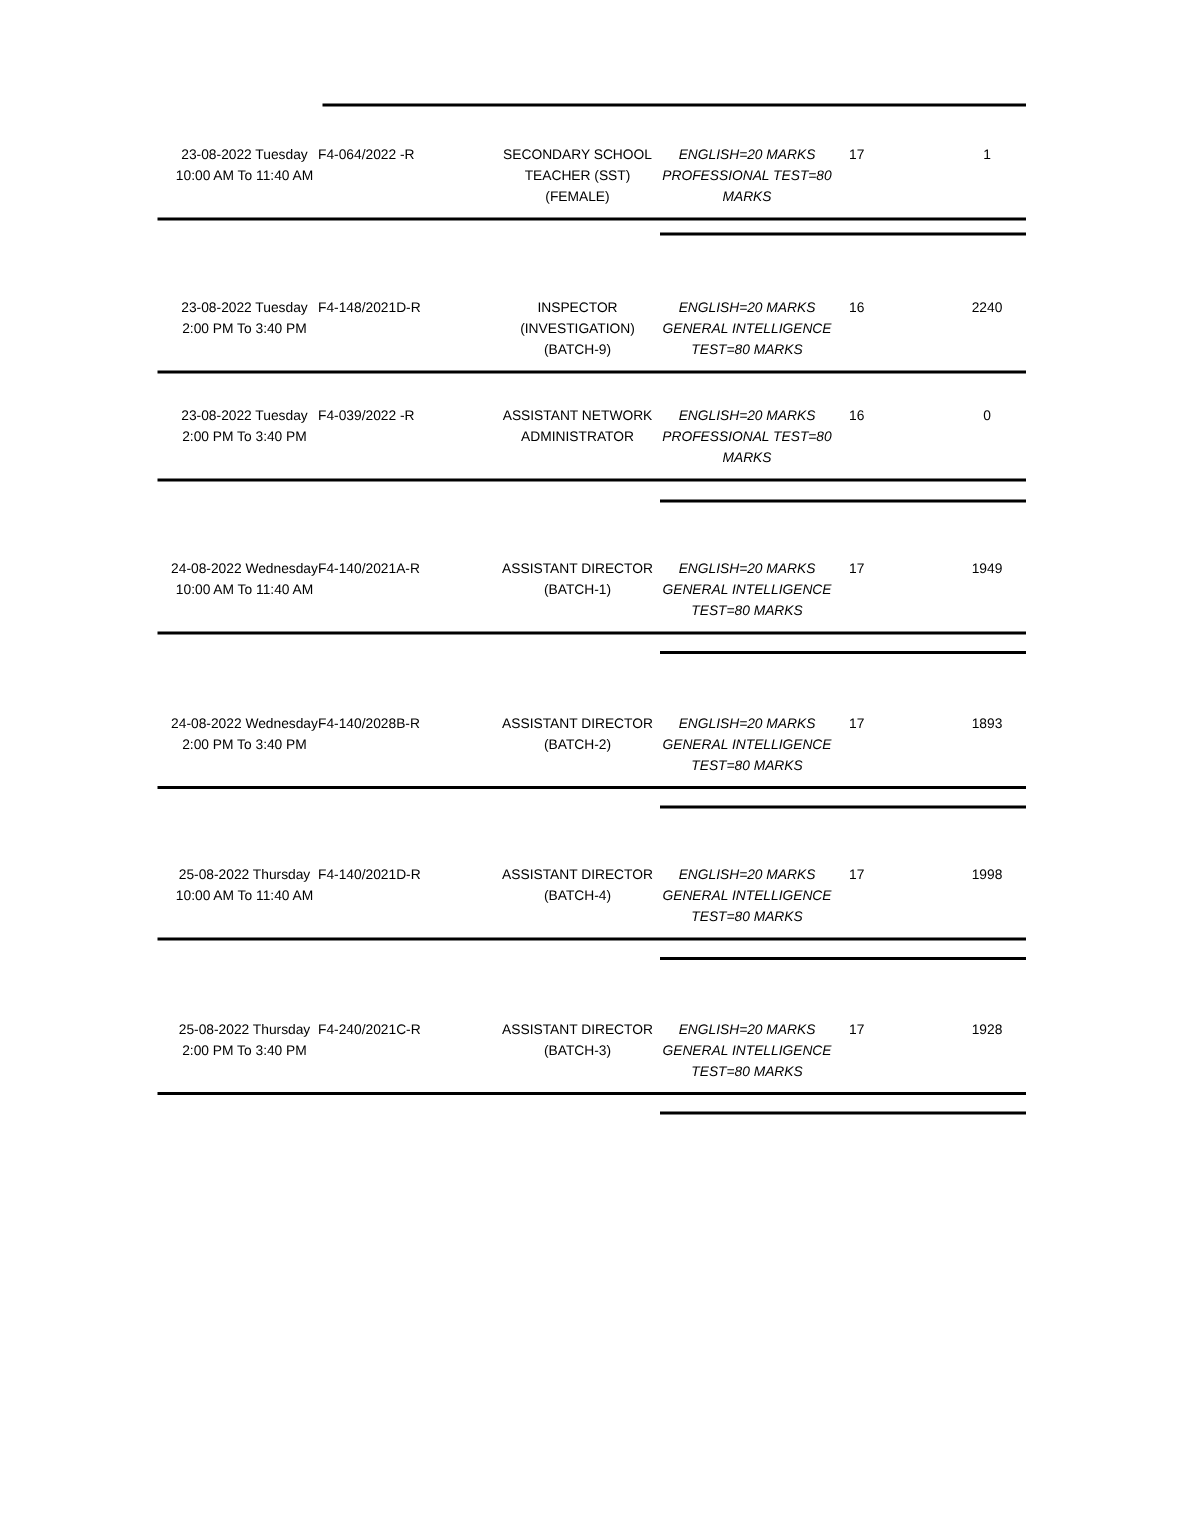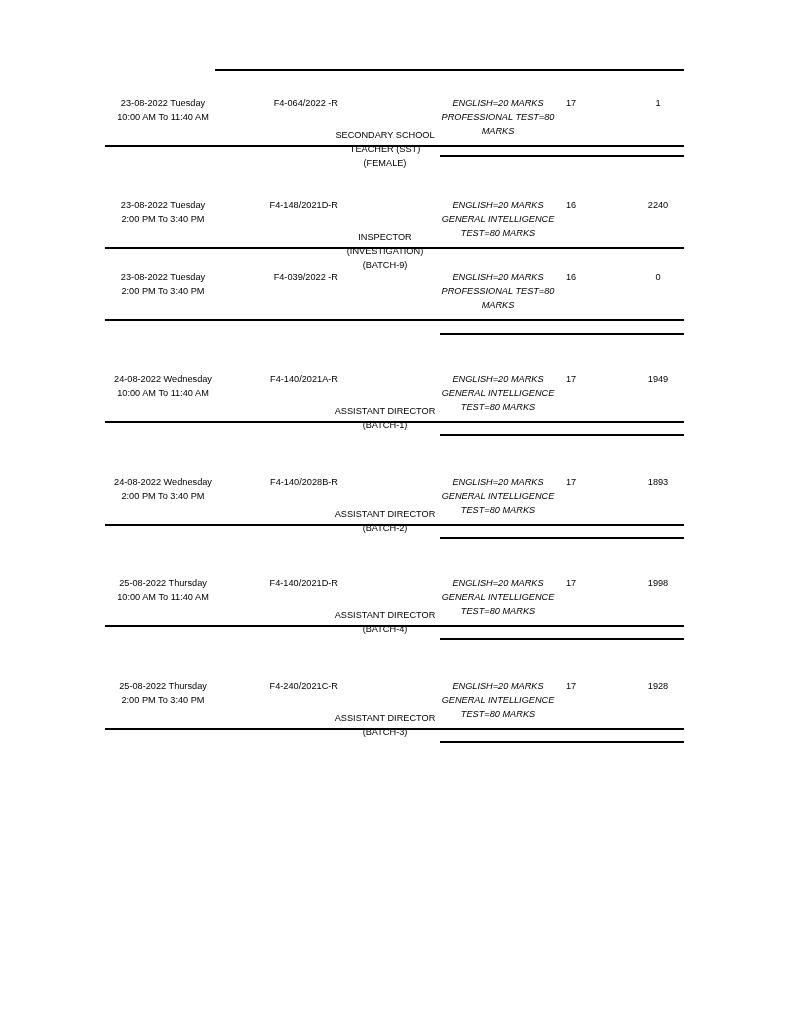--- a/index.html
+++ b/index.html
@@ -63,27 +63,26 @@
     white-space: pre-line;
   }
   .c-datetime {
     left: 88px;
     width: 150px;
     text-align: center;
   }
   .c-fileno {
     left: 212px;
     width: 126px;
-    text-align: right;
+    text-align: left;
   }
   .c-post {
     left: 326px;
     width: 118px;
     text-align: center;
-    margin-top: 32px;
   }
   .c-marks {
     left: 436px;
     width: 124px;
     text-align: center;
     font-style: italic;
   }
   .c-centers {
     left: 566px;
     width: 56px;
@@ -139,20 +138,22 @@
         <div class="cell c-marks">ENGLISH=20 MARKS
 GENERAL INTELLIGENCE
 TEST=80 MARKS</div>
         <div class="cell c-centers">16</div>
         <div class="cell c-candidates">2240</div>
       </div>
       <div class="row" style="top: 270px;">
         <div class="cell c-datetime">23-08-2022 Tuesday
 2:00 PM To 3:40 PM</div>
         <div class="cell c-fileno">F4-039/2022 -R</div>
+        <div class="cell c-post">ASSISTANT NETWORK
+ADMINISTRATOR</div>
         <div class="cell c-marks">ENGLISH=20 MARKS
 PROFESSIONAL TEST=80
 MARKS</div>
         <div class="cell c-centers">16</div>
         <div class="cell c-candidates">0</div>
       </div>
       <div class="row" style="top: 372px;">
         <div class="cell c-datetime">24-08-2022 Wednesday
 10:00 AM To 11:40 AM</div>
         <div class="cell c-fileno">F4-140/2021A-R</div>

